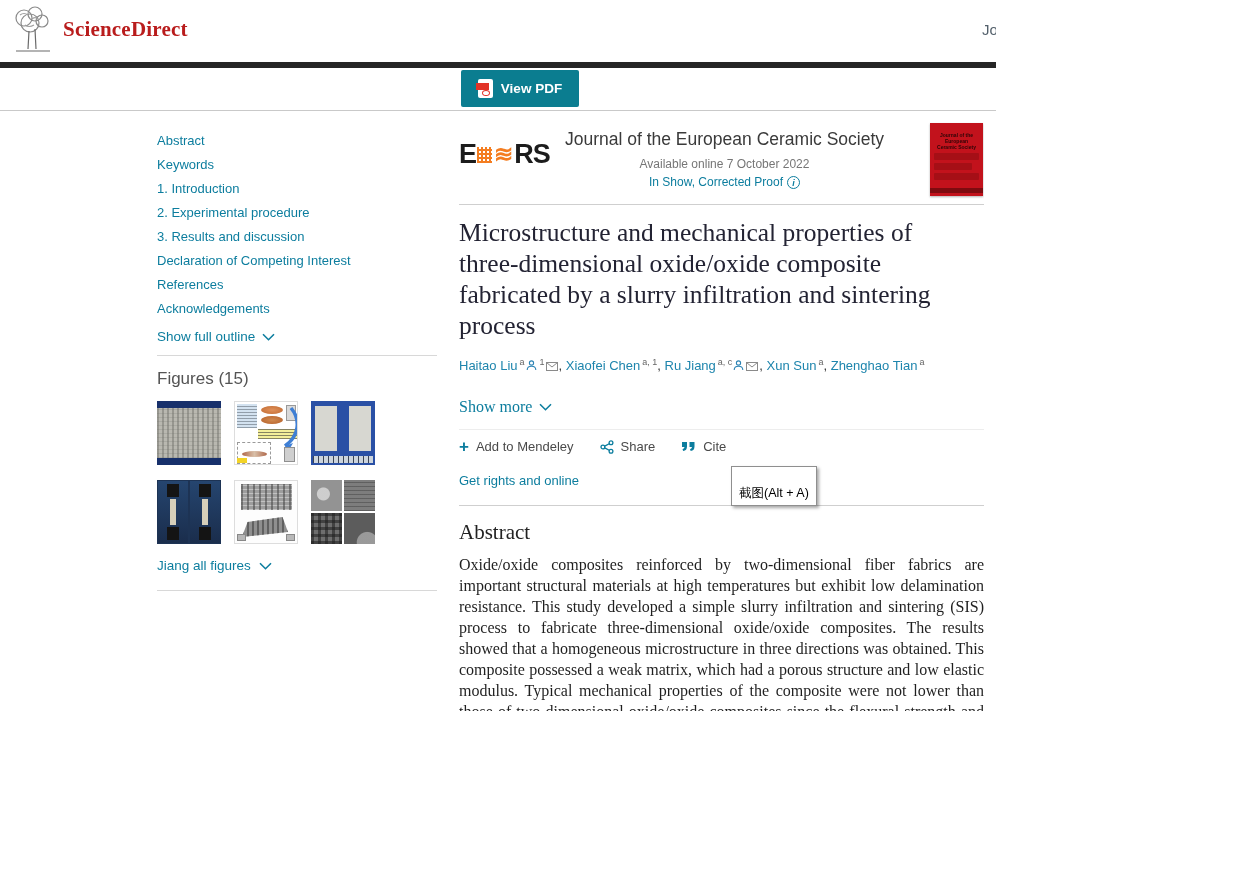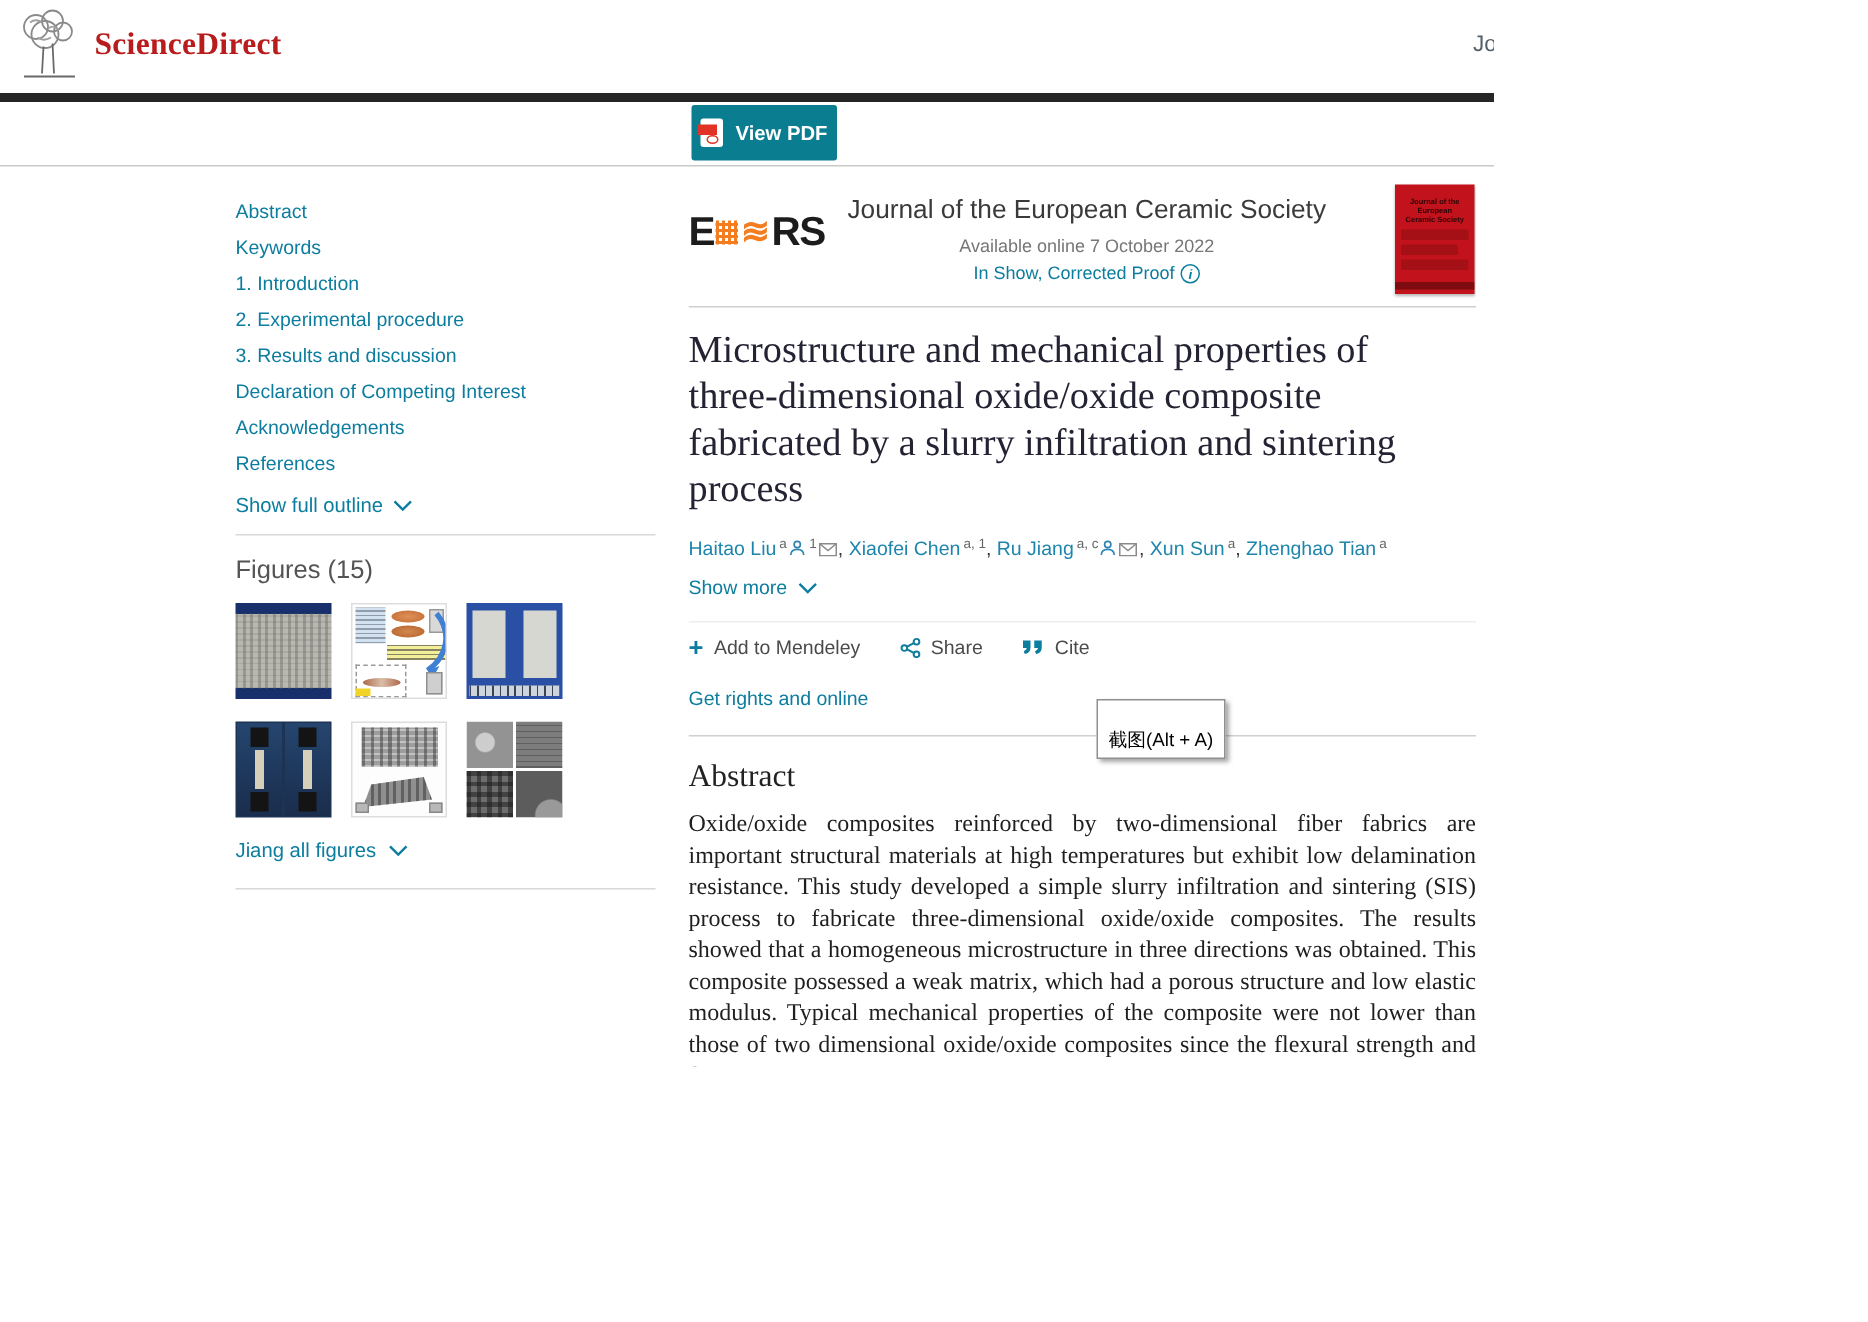--- a/index.html
+++ b/index.html
@@ -10,21 +10,21 @@
 
   
   .topbar { position:relative; height:62px; background:#fff; overflow:hidden; }
   .tree { position:absolute; left:10px; top:5px; cursor:pointer; }
   .brand { position:absolute; left:63px; top:17px; font-size:21px; font-weight:bold; color:#b91c1c; letter-spacing:.2px; cursor:pointer;font-family:Liberation Serif, serif; }
   .nav-cut { position:absolute; left:982px; top:21px; font-size:15px; color:#53606b; white-space:nowrap; cursor:pointer; }
   .blackbar { height:6px; background:#262626; }
 
   
   .toolbar { position:relative; height:43px; background:#fff; border-bottom:1px solid #c9c9c9; }
-  .pdf-btn { position:absolute; left:461px; top:2px; height:37px; width:97px; background:#0b7d90; color:#fff;
+  .pdf-btn { position:absolute; left:461px; top:2px; height:37px; width:118px; background:#0b7d90; color:#fff;
              border:none; border-radius:2px; font-family:"Liberation Sans",sans-serif; font-size:13.5px; font-weight:bold;
              display:flex; align-items:center; justify-content:center; gap:8px; cursor:pointer; }
   .pdf-ico { width:15px; height:19px; background:#fff; border-radius:2px; position:relative; display:inline-block; flex:0 0 auto; }
   .pdf-band { position:absolute; left:-2px; top:4px; width:13px; height:7px; background:#e23327; }
   .pdf-ico::after { content:""; position:absolute; left:4px; bottom:2px; width:6px; height:4px; border:1.5px solid #e23327; border-radius:50%; }
 
   
   .main { position:absolute; left:0; top:117px; width:996px; height:594px; overflow:hidden; }
   .sidebar { position:absolute; left:157px; top:0; width:280px; }
   .content { position:absolute; left:459px; top:0; width:525px; height:594px; overflow:hidden; }
@@ -109,21 +109,21 @@
   .cover .b1 { top:30px; } .cover .b2 { top:40px; width:38px; } .cover .b3 { top:50px; }
   .cover .foot { position:absolute; left:0; bottom:3px; width:100%; height:5px; background:#7e0b10; }
 
   
   .atitle { margin-top:12px; width:505px; font-family:"Liberation Serif", serif; font-size:25.5px; line-height:31px; color:#232333; font-weight:normal; }
   .authors { margin-top:16px; font-size:13px; color:#333; }
   .authors a { color:#1e85ad; text-decoration:none; cursor:pointer; }
   .authors sup { font-size:9px; color:#666; vertical-align:5px; margin-left:2px; }
   .authors svg { margin:0 1px; vertical-align:-1px; }
   .sep { color:#333; }
-  .showmore { display:inline-flex; align-items:center; gap:7px; margin-top:11px; font-size:13px; }
+  .showmore { display:inline-flex; align-items:center; gap:7px; margin-top:25px; font-size:16px;font-family:Liberation Serif, serif; }
   .faintline { border-top:1px solid #ededed; margin-top:13px; }
   .actions { display:flex; align-items:center; gap:26px; margin-top:9px; }
   .action { display:inline-flex; align-items:center; gap:7px; font-size:13px; color:#4a4a4a; cursor:pointer; }
   .action .plus { color:#0c7d9e; font-size:17px; font-weight:bold; line-height:13px; }
   .doirow { margin-top:19px; display:flex; justify-content:space-between; align-items:baseline; }
   .doirow a { font-size:13px; }
   .hr2 { border-top:1px solid #cfcfcf; margin-top:17px; }
   .abs-h { margin-top:14px; font-family:"Liberation Serif", serif; font-size:21px; font-weight:normal; color:#222; }
   .abs-p { margin-top:9px; font-family:"Liberation Serif", serif; font-size:16px; line-height:21px; color:#1f1f1f; text-align:justify; }
 
@@ -171,22 +171,22 @@
     <div class="main">
 
       <aside class="sidebar">
         <nav class="olist">
           <a>Abstract</a>
           <a>Keywords</a>
           <a>1. Introduction</a>
           <a>2. Experimental procedure</a>
           <a>3. Results and discussion</a>
           <a>Declaration of Competing Interest</a>
+          <a>References</a>
           <a>Acknowledgements</a>
-          <a>References</a>
         </nav>
         <a class="tlink showfull">
           <span>Show full outline</span>
           <svg class="chev" width="13" height="8" viewBox="0 0 13 8">
               <path d="M1,1.3 L6.5,6.7 L12,1.3" fill="none" stroke="currentColor" stroke-width="1.6"></path>
             </svg>
         </a>
         <div class="divider"></div>
 
         <h2 class="sec fig">Figures (15)</h2>

